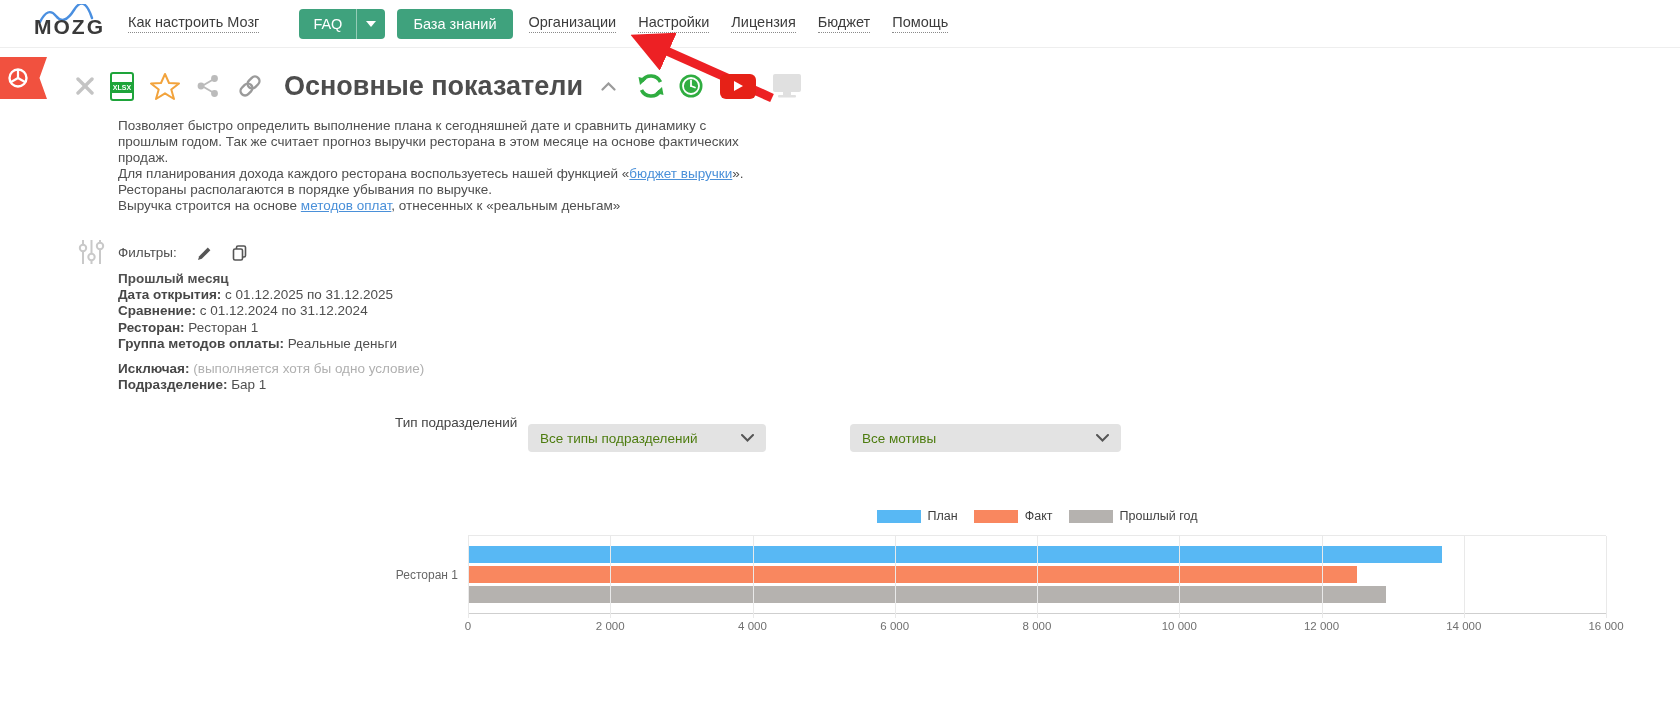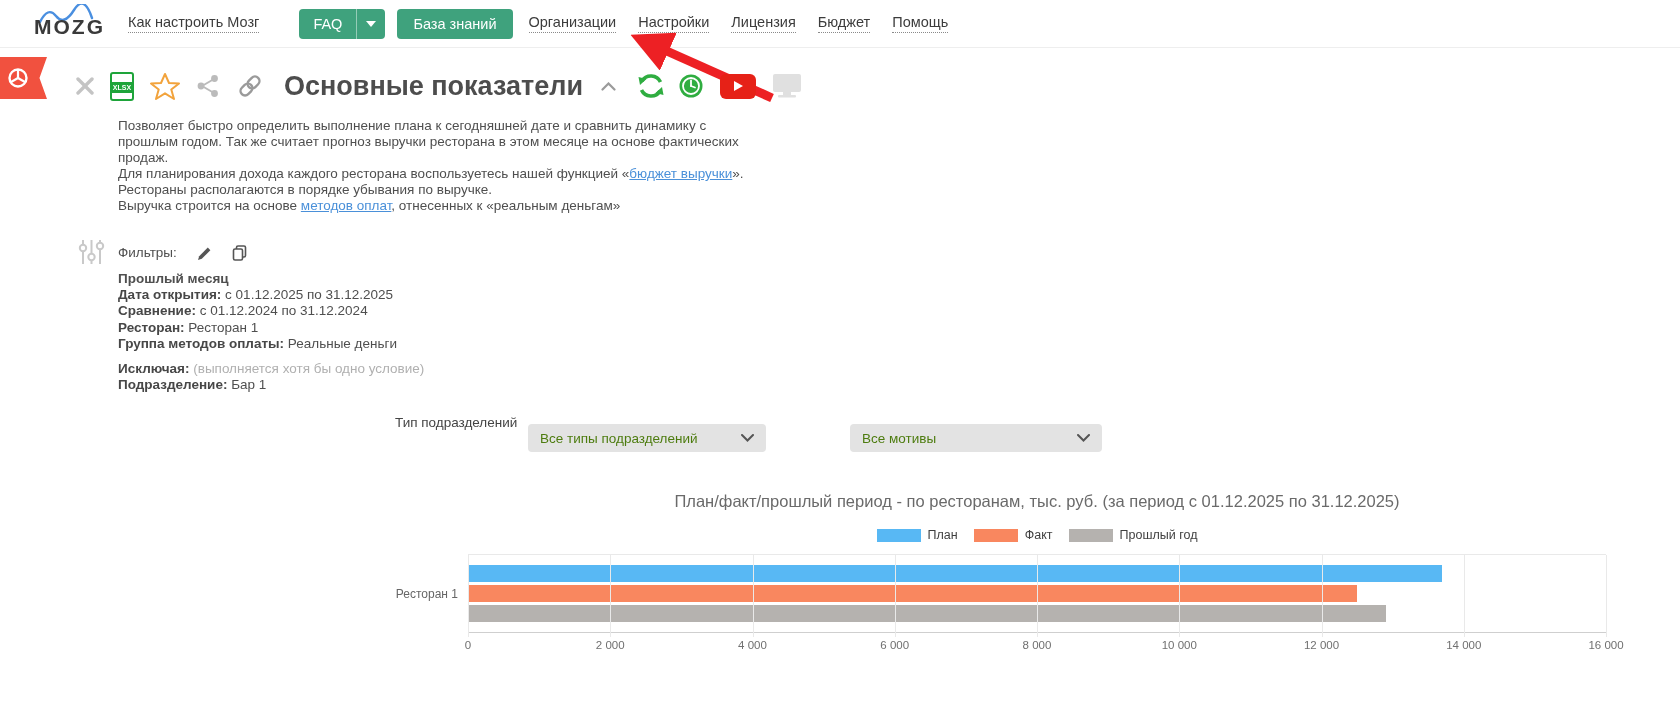--- a/index.html
+++ b/index.html
@@ -45,21 +45,21 @@
   .filters b{color:#474747;}
   .filters .period{font-weight:bold;margin-top:8px;}
   .filters .muted{color:#b0b0b0;}
   .filters .gap{height:9px;}
   .inline-ic{display:flex;align-items:center;cursor:pointer;}
   
   .ctrl-label{position:absolute;left:395px;top:415px;font-size:13.5px;color:#444;}
   .select{position:absolute;top:408px;height:28px;background:#e3e3e3;border-radius:4px;display:flex;align-items:center;
           justify-content:space-between;box-sizing:border-box;padding:0 12px;font-size:13.5px;color:#4d7c0f;cursor:pointer;margin-top:16px;}
   .select-1{left:528px;width:238px;}
-  .select-2{left:850px;width:252px;gap:31px;}
+  .select-2{left:850px;width:271px;gap:31px;}
   
   .chart{position:absolute;left:390px;top:492px;width:1216px;}
   .chart-title{text-align:center;padding-left:78px;font-size:16.5px;color:#6a6a6a;}
   .legend{display:flex;justify-content:center;align-items:center;gap:16px;padding-left:78px;margin-top:17px;}
   .legend-item{display:flex;align-items:center;gap:7px;cursor:pointer;}
   .swatch{display:inline-block;width:44px;height:13px;}
   .legend-label{font-size:12.5px;color:#3f3f3f;}
   .plot-row{display:flex;margin-top:12px;}
   .cat-col{width:78px;display:flex;align-items:center;justify-content:flex-end;padding-right:10px;
            box-sizing:border-box;font-size:12px;color:#666;}
@@ -238,21 +238,20 @@
   </svg>
 </div>
 <div class="select select-2">
   <span>Все мотивы</span>
   <svg width="13" height="8" viewBox="0 0 13 8">
     <polyline points="1,1 6.5,6.5 12,1" fill="none" stroke="#555555" stroke-width="2" stroke-linecap="round"></polyline>
   </svg>
 </div>
 
 <div class="chart">
-  <div class="chart-title">План/факт/прошлый период - по ресторанам, тыс. руб. (за период с 01.12.2025 по 31.12.2025)</div>
   <div class="legend">
       <div class="legend-item">
         <span class="swatch" style="background: rgb(88, 184, 244);"></span>
         <span class="legend-label">План</span>
       </div>
       <div class="legend-item">
         <span class="swatch" style="background: rgb(249, 135, 95);"></span>
         <span class="legend-label">Факт</span>
       </div>
       <div class="legend-item">

